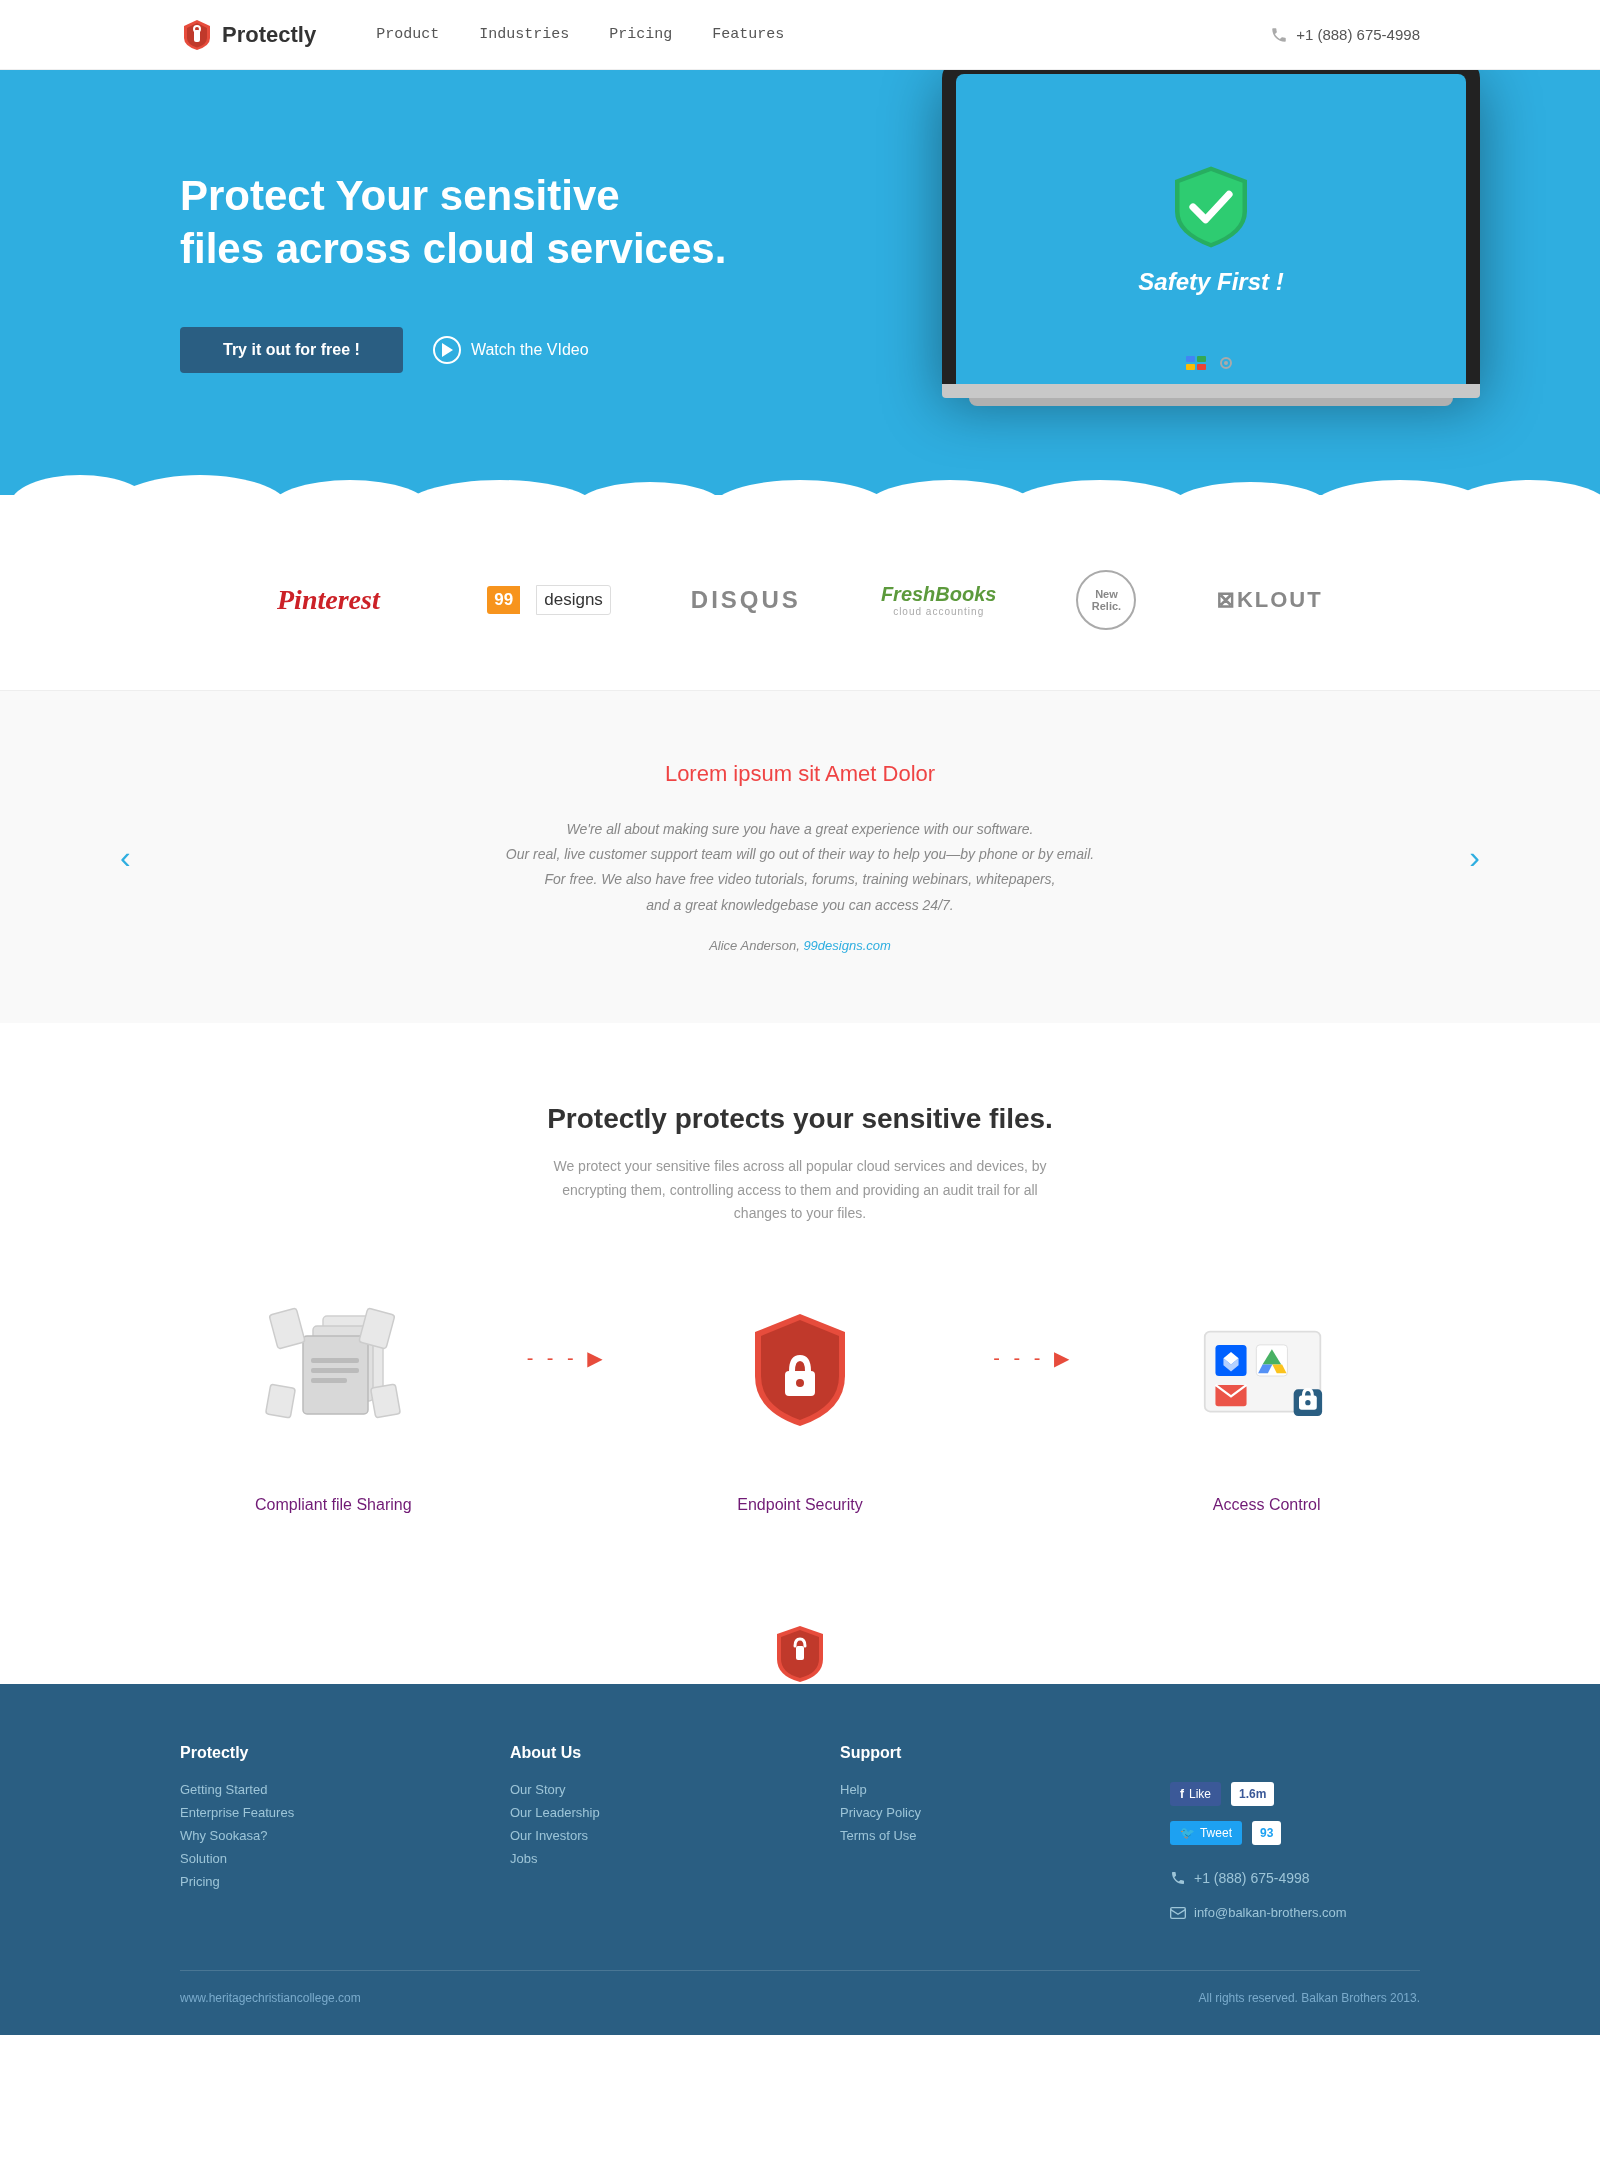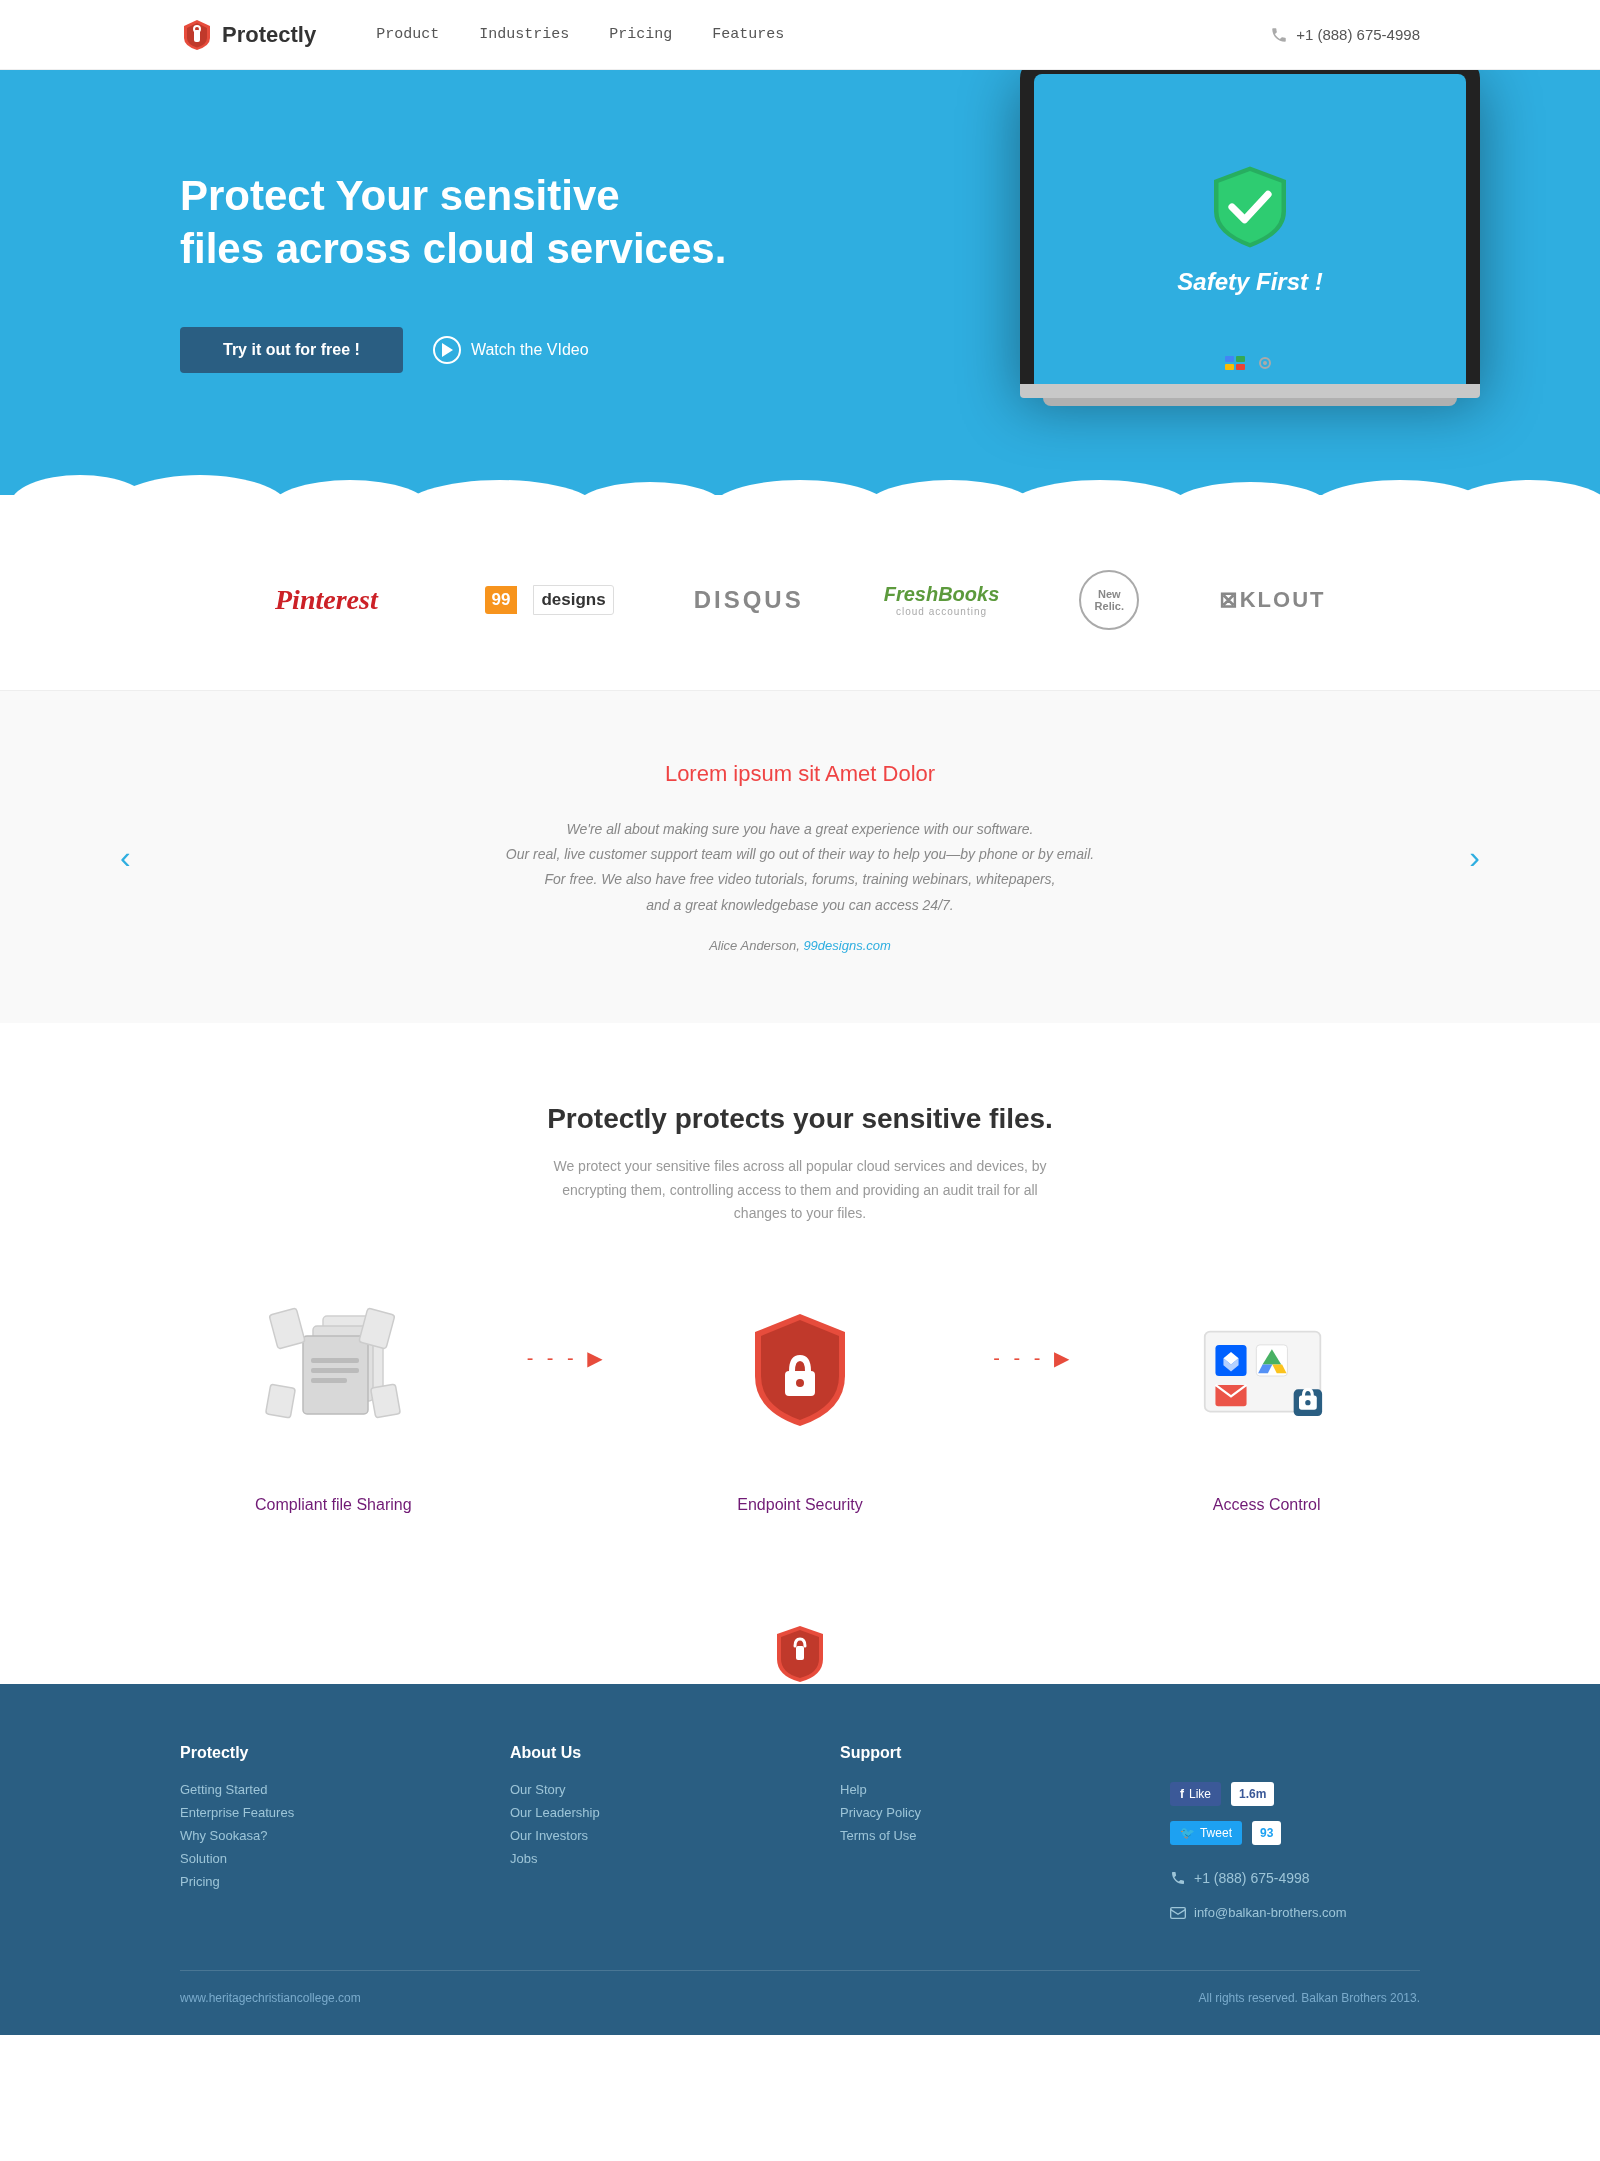--- a/index.html
+++ b/index.html
@@ -112,21 +112,21 @@
       height: 0;
       border-top: 7px solid transparent;
       border-bottom: 7px solid transparent;
       border-left: 11px solid #fff;
       margin-left: 2px;
     }
     .hero-laptop {
       position: absolute;
       right: 120px;
       top: -10px;
-      width: 460px;
+      width: 538px;
       z-index: 2;
     }
     .laptop-outer {
       background: #222;
       border-radius: 18px 18px 0 0;
       padding: 14px 14px 0;
       box-shadow: 0 20px 60px rgba(0,0,0,0.4);
     }
     .laptop-screen {
       background: #2faee0;
@@ -492,21 +492,21 @@
 </section>
 
 <section class="logos-section">
   <div class="logo-item pinterest">
     <svg width="130" height="40" viewBox="0 0 130 40">
       <text x="0" y="32" font-family="Georgia,serif" font-style="italic" font-size="28" fill="#cc2127">Pinterest</text>
     </svg>
   </div>
   <div style="display:flex;align-items:center;gap:16px;">
     <span style="background:#f7941d;color:#fff;padding:4px 7px;border-radius:3px 0 0 3px;font-size:17px;font-weight:bold;">99</span>
-    <span style="color:#333;font-size:17px;font-weight:bold;border:1px solid #ddd;padding:4px 7px;border-radius:0 3px 3px 0;">designs</span>
+    <span style="color:#333;font-size:17px;font-weight:normal;border:1px solid #ddd;padding:4px 7px;border-radius:0 3px 3px 0;">designs</span>
   </div>
   <div style="font-size:24px;font-weight:bold;color:#888;letter-spacing:3px;">DISQUS</div>
   <div style="display:flex;flex-direction:column;align-items:center;">
     <span style="color:#5c9a3c;font-style:italic;font-size:20px;font-weight:bold;">FreshBooks</span>
     <span style="color:#aaa;font-size:10px;letter-spacing:1px;">cloud accounting</span>
   </div>
   <div class="logo-item newrelic">New<br>Relic.</div>
   <div style="font-size:22px;color:#888;font-weight:bold;letter-spacing:2px;">⊠KLOUT</div>
 </section>
 

